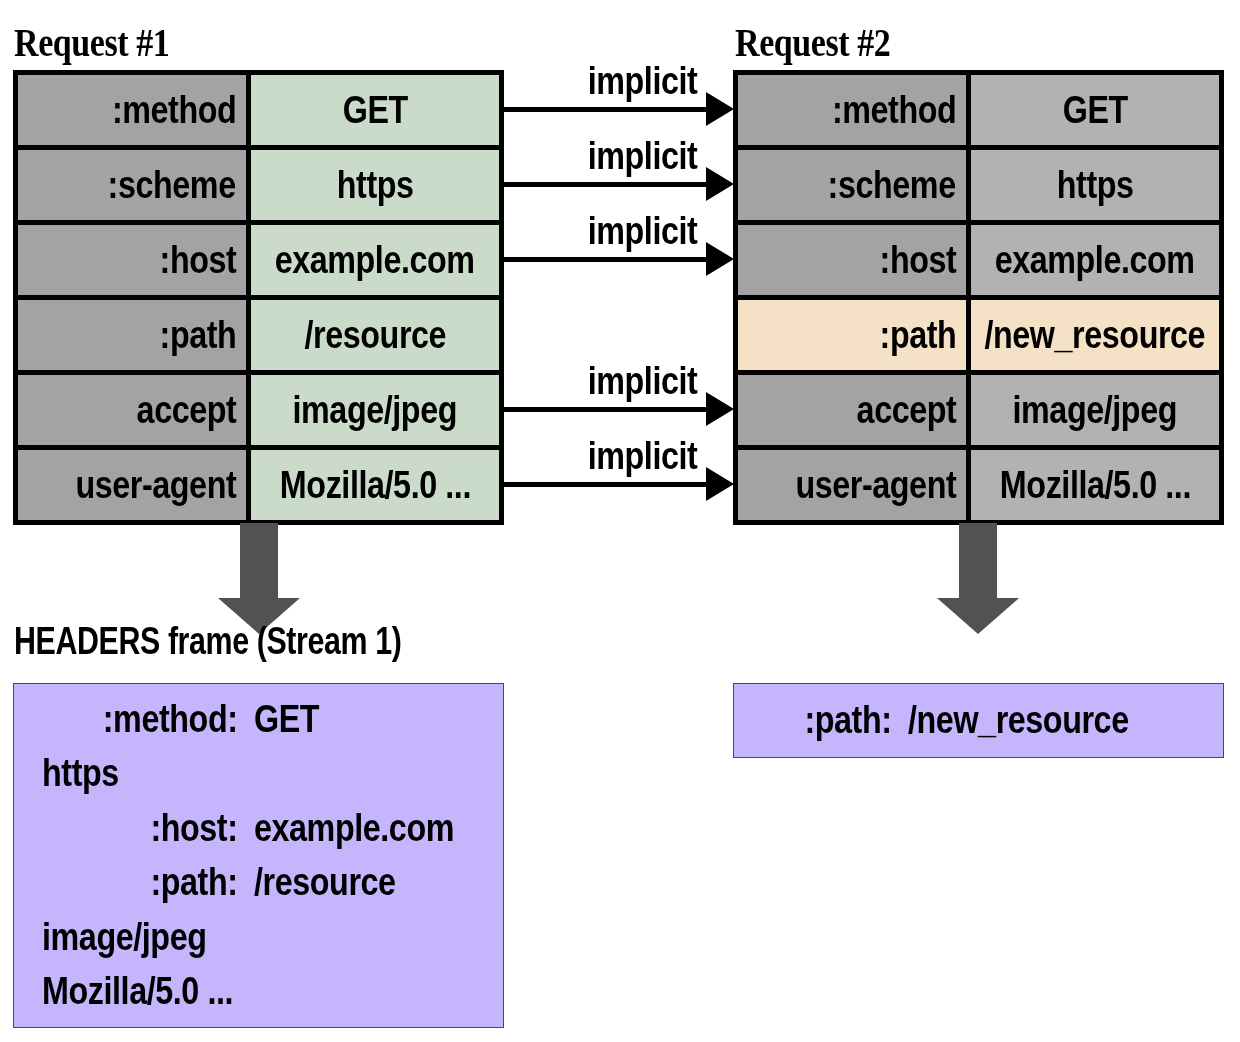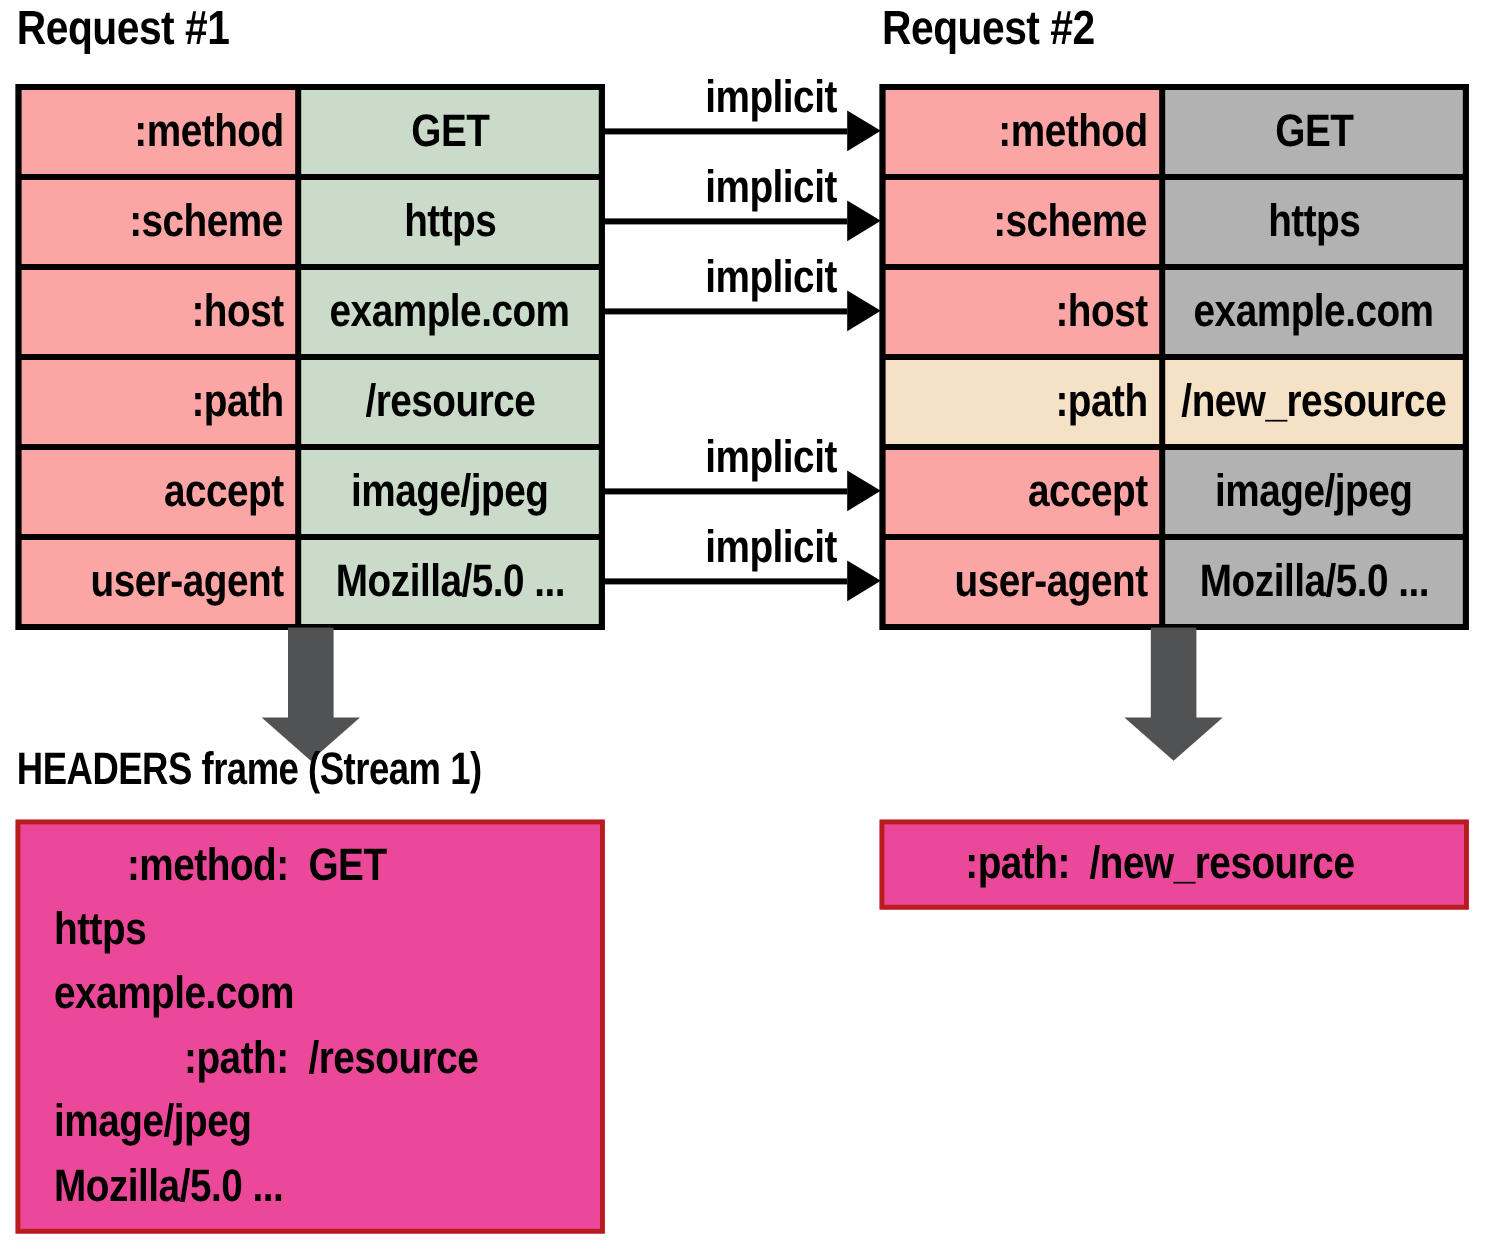--- a/index.html
+++ b/index.html
@@ -8,34 +8,34 @@
     font-family:"Liberation Sans", sans-serif;color:#000;
   }
   
   .t{
     display:inline-block;font-weight:bold;font-size:38px;letter-spacing:-0.5px;
     transform:scaleX(0.85);transform-origin:center center;white-space:nowrap;
   }
   .t.left{transform-origin:left center;}
   .t.right{transform-origin:right center;}
 
-  .table-title{position:absolute;top:2px;font-size:40px;line-height:44px;}
+  .table-title{position:absolute;top:21px;font-size:40px;line-height:44px;font-family:Liberation Serif, serif;}
   .table-title .t{font-size:40px;}
   #title1{left:14px;}
   #title2{left:735px;}
 
   .req-table{
     position:absolute;top:70px;width:491px;box-sizing:border-box;
     border:5px solid #000000;background:#000000;
     display:grid;grid-template-columns:228px 248px;grid-auto-rows:70px;gap:5px;
   }
   #table1{left:13px;}
   #table2{left:733px;}
   .cell{display:flex;align-items:center;overflow:hidden;}
-  .cell.k{justify-content:flex-end;padding-right:10px;background:#fca5a5;}
+  .cell.k{justify-content:flex-end;padding-right:10px;background:#a3a3a3;}
   .cell.v{justify-content:center;background:#b2b2b2;}
   #table1 .cell.v{background:#cadcc9;}
   .cell.hl{background:#f4e1c6 !important;}
 
   .h-label{position:absolute;left:500px;width:207px;text-align:right;font-size:38px;line-height:44px;}
   .h-line{position:absolute;left:500px;width:206px;height:5px;background:#000000;}
   .h-head{
     position:absolute;left:706px;width:0;height:0;
     border-top:17px solid transparent;border-bottom:17px solid transparent;
     border-left:28px solid #000000;
@@ -47,21 +47,21 @@
     border-left:41px solid transparent;border-right:41px solid transparent;
     border-top:36px solid #515254;
   }
 
   .frame-title{position:absolute;top:618px;font-size:38px;line-height:46px;}
   .frame-title .t{transform:scaleX(0.8);}
   #ftitle1{left:14px;}
   #ftitle3{left:735px;}
 
   .frame{
-    position:absolute;box-sizing:border-box;border:4px solid #b91c1c;background:#ec4899;
+    position:absolute;box-sizing:border-box;border:1px solid #b91c1c;background:#c4b5fd;
   }
   #frame1{
     left:13px;top:683px;width:491px;height:345px;padding:8px 12px;
     display:flex;flex-direction:column;justify-content:space-around;
   }
   .fline{display:flex;align-items:baseline;}
   .fkey{width:212px;text-align:right;}
   .fval{margin-left:16px;}
   #frame3{
     left:733px;top:683px;width:491px;height:75px;
@@ -190,20 +190,21 @@
 
   <div class="frame" id="frame1">
     <div class="fline">
       <div class="fkey"><span class="t right">:method:</span></div>
       <div class="fval"><span class="t left">GET</span></div>
     </div>
     <div class="fline">
       <div class="fval"><span class="t left">https</span></div>
     </div>
     <div class="fline">
+      <div class="fkey"><span class="t right">:host:</span></div>
       <div class="fval"><span class="t left">example.com</span></div>
     </div>
     <div class="fline">
       <div class="fkey"><span class="t right">:path:</span></div>
       <div class="fval"><span class="t left">/resource</span></div>
     </div>
     <div class="fline">
       <div class="fval"><span class="t left">image/jpeg</span></div>
     </div>
     <div class="fline">

